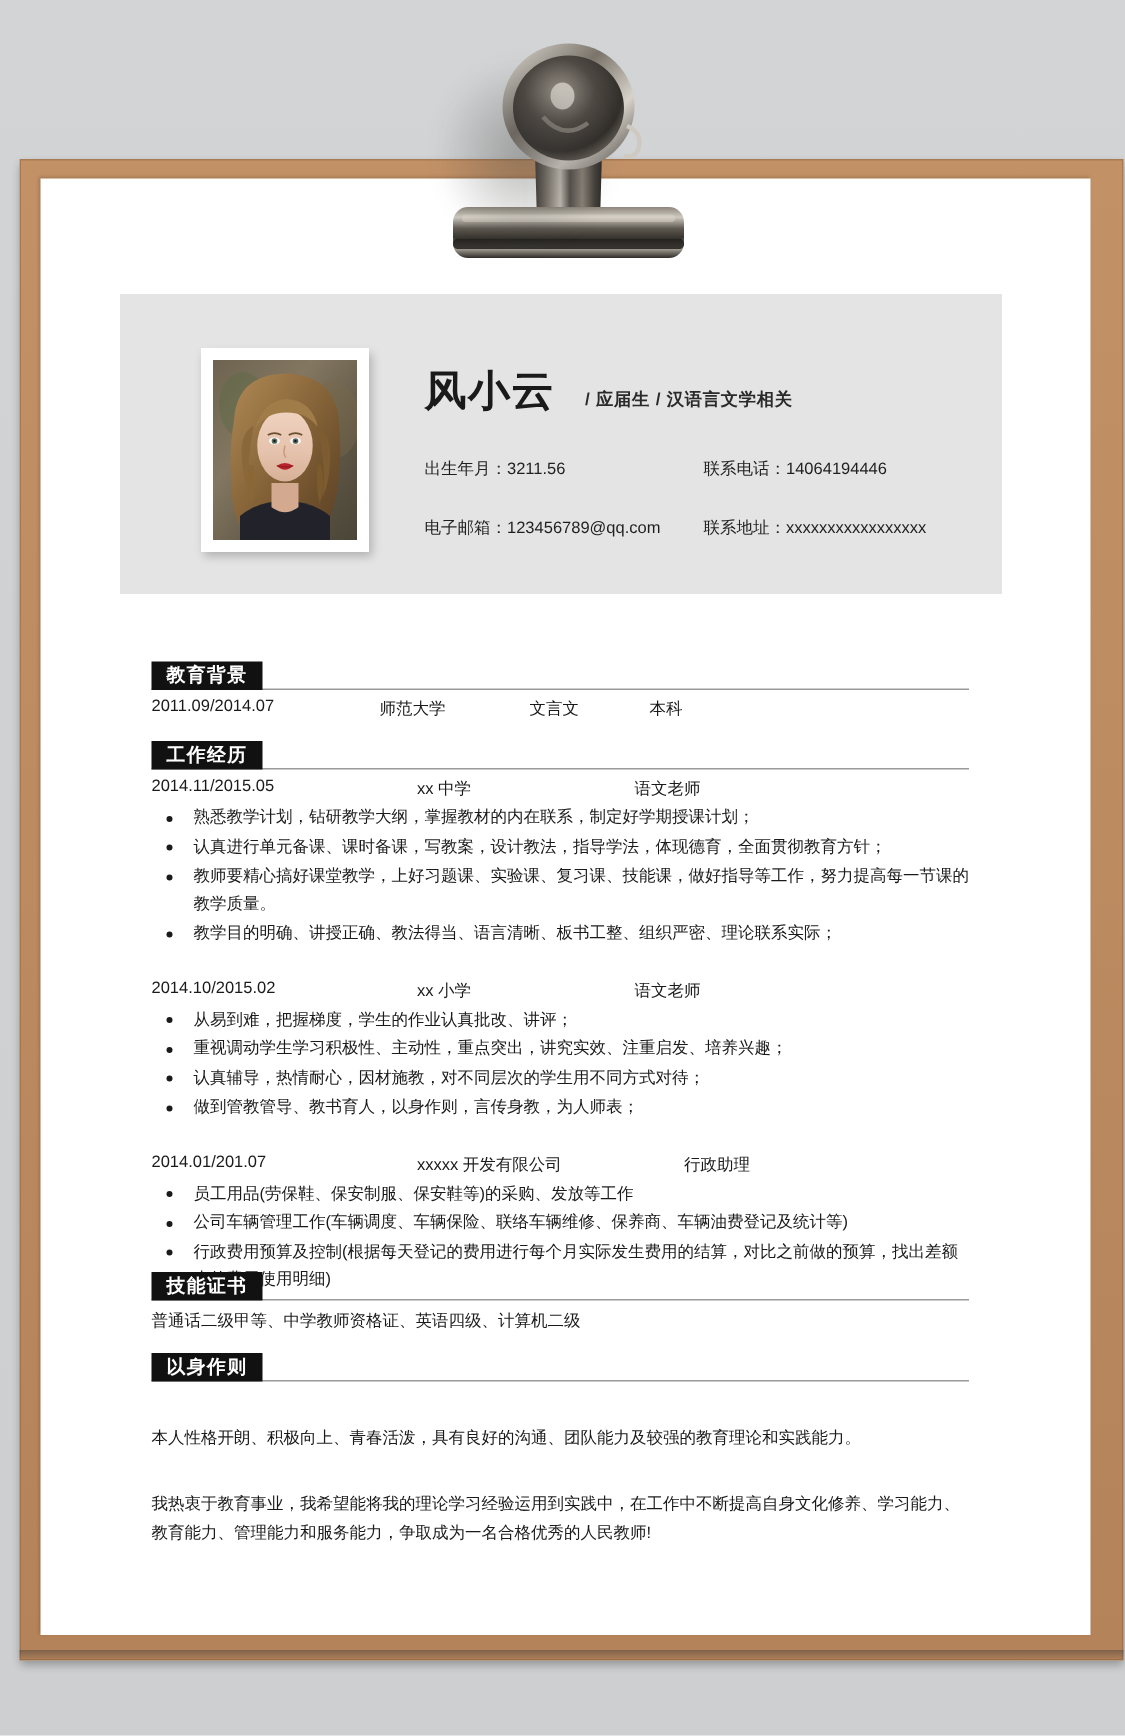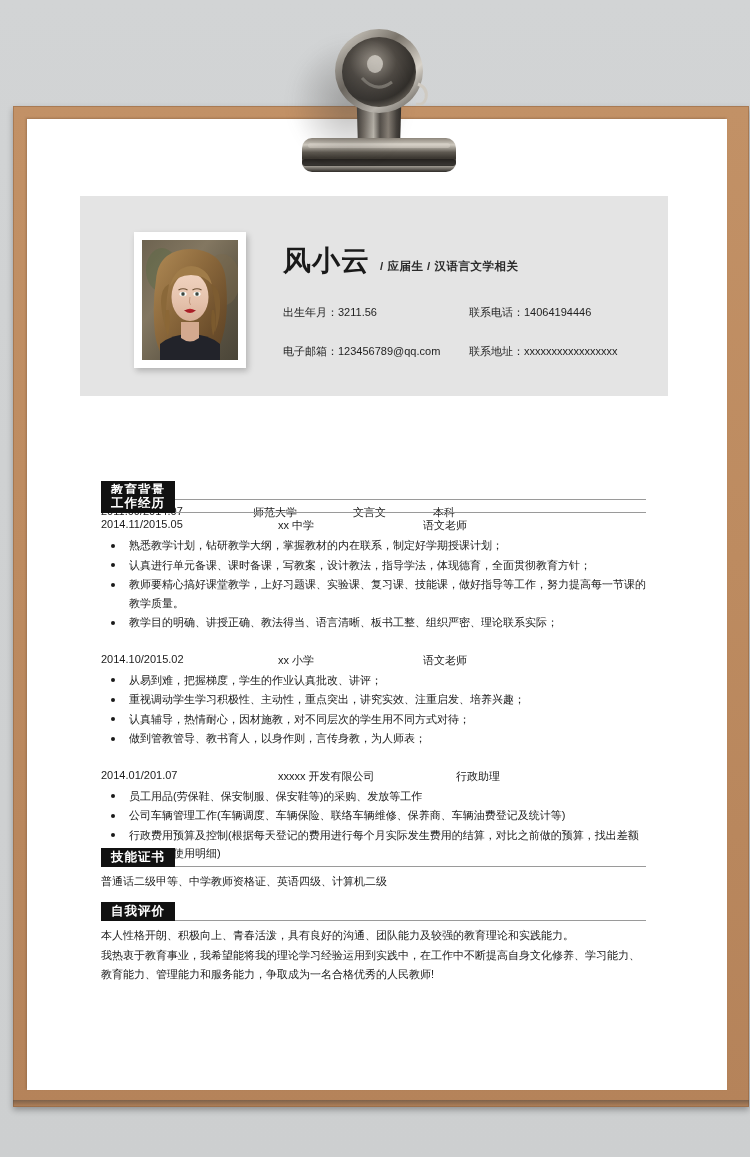--- a/index.html
+++ b/index.html
@@ -69,21 +69,21 @@
   .photo {
     width: 100%; height: 100%;
     overflow: hidden;
     position: relative;
     background: #6a5c4c;
   }
   .photo svg { display: block; width: 100%; height: 100%; }
 
   .name-row {
     position: absolute; left: 256px; top: 128px;
-    display: flex; align-items: baseline; gap: 10px;
+    display: flex; align-items: baseline; gap: 20px;
   }
   .name {
     font-size: 28px; font-weight: bold; color: #1a1a1a;
     letter-spacing: 1px; line-height: 1;
   }
   .tagline {
     font-size: 11.5px; font-weight: bold; color: #2a2a2a;
     letter-spacing: 0.5px;
   }
 
@@ -136,21 +136,21 @@
     margin-bottom: 1px;
   }
   ul.bullets li::before {
     content: "";
     position: absolute; left: 10px; top: 7.5px;
     width: 4px; height: 4px; border-radius: 50%;
     background: #1a1a1a;
   }
 
   .plain-line { font-size: 11px; color: #1a1a1a; line-height: 18.5px; padding-top: 5px; }
-  .para { font-size: 11px; color: #1a1a1a; line-height: 19.5px; padding-top: 5px; }
+  .para { font-size: 11px; color: #1a1a1a; line-height: 19.5px; padding-top: 5px; margin-top: 24px; }
 </style>
 </head>
 <body>
 
 <div class="board">
   <div class="board-inner-edge"></div>
 </div>
 <div class="board-bottom-shadow"></div>
 
 <div class="paper"></div>
@@ -276,21 +276,21 @@
     <div class="contact-line">
       <span class="c-left"><b>出生年月：</b><span>3211.56</span></span>
       <span class="c-right"><b>联系电话：</b><span>14064194446</span></span>
     </div>
     <div class="contact-line">
       <span class="c-left"><b>电子邮箱：</b><span>123456789@qq.com</span></span>
       <span class="c-right"><b>联系地址：</b><span>xxxxxxxxxxxxxxxxx</span></span>
     </div>
   </div>
 
-  <div class="section" style="top:322px;margin-top:40px;">
+  <div class="section" style="top:322px;">
     <div class="sec-badge-row">
       <span class="sec-badge">教育背景</span>
       <span class="sec-rule"></span>
     </div>
     <div class="row-cols">
       <span class="c1">2011.09/2014.07</span>
       <span class="c2">师范大学</span>
       <span class="c3">文言文</span>
       <span class="c4">本科</span>
     </div>
@@ -347,20 +347,20 @@
   <div class="section" style="top:729px;">
     <div class="sec-badge-row">
       <span class="sec-badge">技能证书</span>
       <span class="sec-rule"></span>
     </div>
     <div class="plain-line">普通话二级甲等、中学教师资格证、英语四级、计算机二级</div>
   </div>
 
   <div class="section" style="top:783px;">
     <div class="sec-badge-row">
-      <span class="sec-badge">自我评价</span>
+      <span class="sec-badge">以身作则</span>
       <span class="sec-rule"></span>
     </div>
     <div class="para">本人性格开朗、积极向上、青春活泼，具有良好的沟通、团队能力及较强的教育理论和实践能力。</div>
     <div class="para" style="padding-top:0;">我热衷于教育事业，我希望能将我的理论学习经验运用到实践中，在工作中不断提高自身文化修养、学习能力、教育能力、管理能力和服务能力，争取成为一名合格优秀的人民教师!</div>
   </div>
 
 </div>
 
 </body></html>

